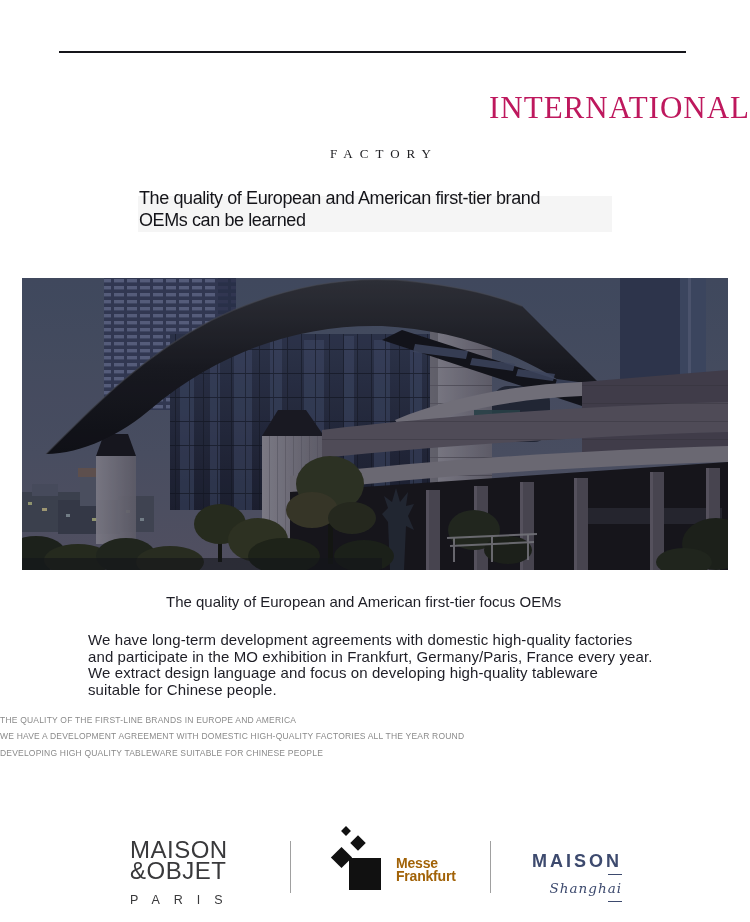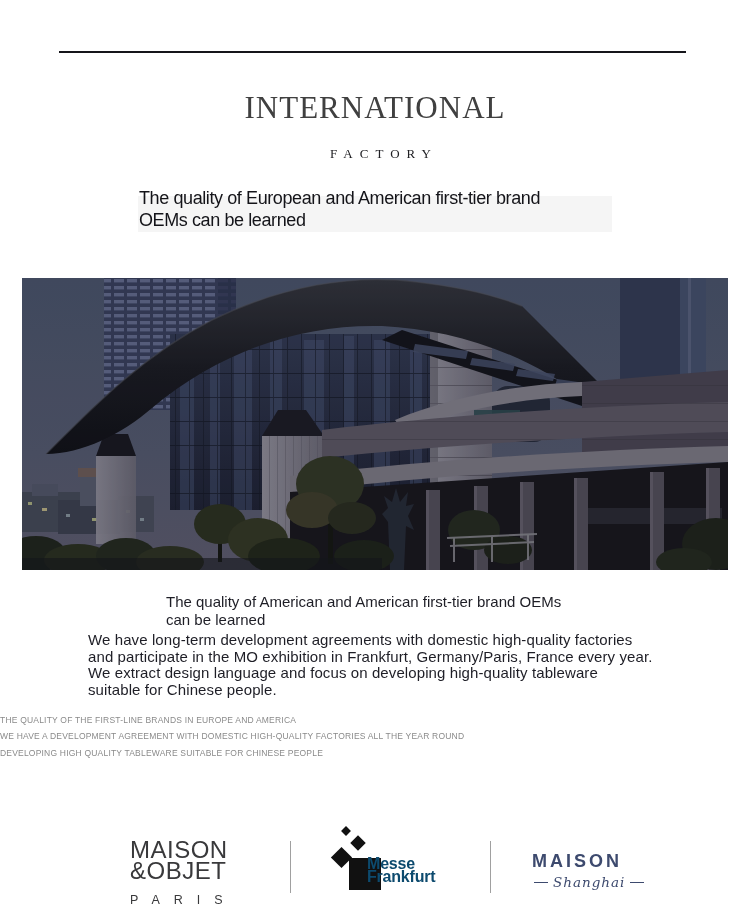--- a/index.html
+++ b/index.html
@@ -2,23 +2,23 @@
 <html><head>
 <meta charset="utf-8">
 <style>
   html,body{margin:0;padding:0;background:#ffffff;}
   .page{
     position:relative;width:750px;height:922px;background:#ffffff;overflow:hidden;
     font-family:"Liberation Sans",sans-serif;color:#1e1e26;
   }
   .top-rule{position:absolute;left:59px;top:51px;width:627px;height:2px;background:#15151a;}
   .section-title{
-    position:absolute;left:0;right:0;top:90px;text-align:center;
+    position:absolute;left:0;right:0;top:90px;text-align:right;
     font-family:"Liberation Serif","DejaVu Serif",serif;font-size:31px;font-weight:400;
-    letter-spacing:1px;color:#404040;
+    letter-spacing:1px;color:#be185d;
   }
   .section-subtitle{
     position:absolute;left:0;right:0;top:146px;text-align:center;
     font-family:"Liberation Serif","DejaVu Serif",serif;font-size:13px;font-weight:400;
     letter-spacing:7px;padding-left:18px;color:#202024;
   }
   .tagline-ghost{position:absolute;left:138px;top:196px;width:474px;height:36px;background:#f5f5f5;}
   .tagline{
     position:absolute;left:139px;top:188px;font-size:18px;line-height:21.5px;
     letter-spacing:-0.4px;color:#141419;
@@ -38,26 +38,26 @@
   }
   
   .logo-mo{position:absolute;left:130px;top:840px;color:#39393b;}
   .mo-line{font-size:24px;line-height:20.5px;letter-spacing:0.5px;white-space:nowrap;}
   .mo-city{font-size:12.5px;letter-spacing:14px;margin-top:12px;white-space:nowrap;}
   .v-divider{position:absolute;top:841px;width:1px;height:52px;background:#a0a0a0;}
   .divider-1{left:290px;}
   .divider-2{left:490px;}
   .logo-mf-marks{position:absolute;left:322px;top:824px;}
   .logo-mf-text{
-    position:absolute;left:367px;top:857px;font-size:16px;font-weight:700;
-    line-height:13px;letter-spacing:-0.2px;color:#0c4a6e;white-space:nowrap;
+    position:absolute;left:396px;top:857px;font-size:14px;font-weight:700;
+    line-height:13px;letter-spacing:-0.2px;color:#a16207;white-space:nowrap;
   }
   .logo-ms{position:absolute;left:532px;top:851px;color:#3d4a6e;}
   .ms-name{font-size:18px;font-weight:700;letter-spacing:3px;white-space:nowrap;}
-  .ms-sub{display:flex;align-items:center;gap:5px;margin-top:2px;margin-left:2px;}
+  .ms-sub{display:flex;align-items:flex-end;gap:5px;margin-top:2px;margin-left:2px;flex-direction:column;}
   .ms-dash{width:14px;height:1px;background:#3d4a6e;}
   .ms-script{
     font-family:"DejaVu Serif","Liberation Serif",serif;font-style:italic;
     font-size:13.5px;letter-spacing:1px;
   }
 </style>
 </head>
 <body>
 
 <div class="page">
@@ -228,22 +228,21 @@
         <line x1="470" y1="258" x2="470" y2="284"></line>
         <line x1="506" y1="257" x2="506" y2="282"></line>
       </g>
 
       <rect x="0" y="280" width="360" height="12" fill="#15171a" opacity="0.6"></rect>
       <rect x="0" y="0" width="706" height="292" fill="#0a0c16" opacity="0.16"></rect>
     </svg>
   </div>
 
   <div class="mid-heading">
-    <div>The quality of American and American first-tier brand OEMs</div>
-    <div>can be learned</div>
+    <div>The quality of European and American first-tier focus OEMs</div>
   </div>
 
   <div class="paragraph">
     <div>We have long-term development agreements with domestic high-quality factories</div>
     <div>and participate in the MO exhibition in Frankfurt, Germany/Paris, France every year.</div>
     <div>We extract design language and focus on developing high-quality tableware</div>
     <div>suitable for Chinese people.</div>
   </div>
 
   <div class="caps">

